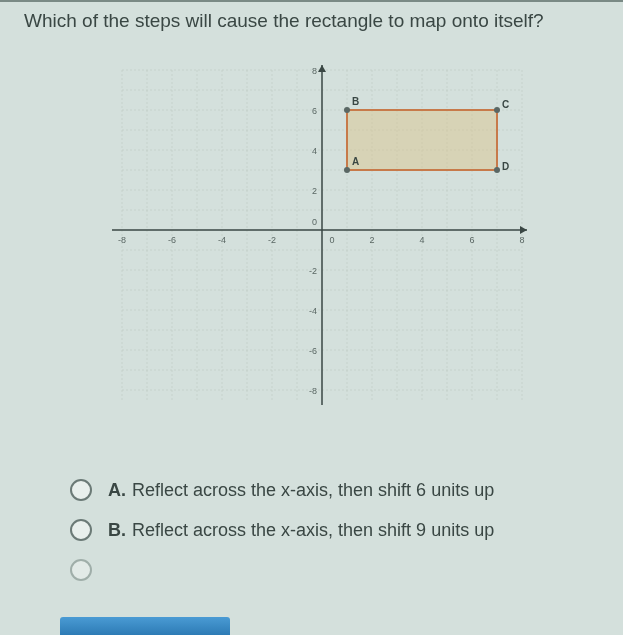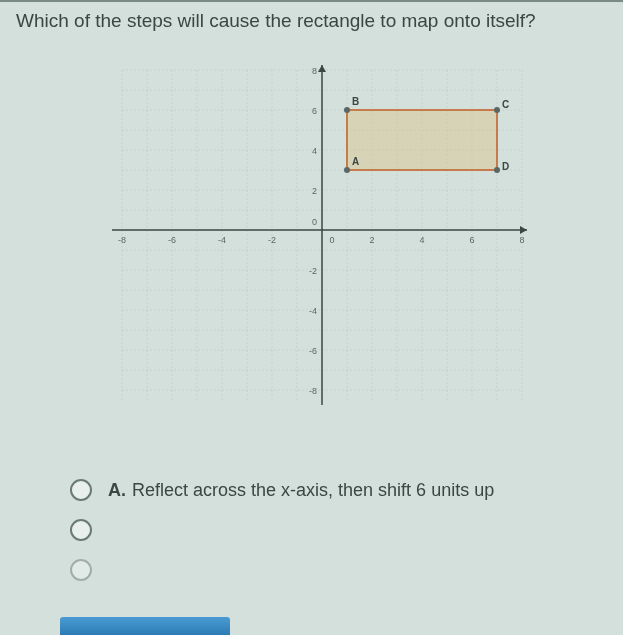--- a/index.html
+++ b/index.html
@@ -10,21 +10,21 @@
       font-family: Arial, sans-serif;
       overflow: hidden;
       position: relative;
     }
     .top-border {
       width: 100%;
       height: 2px;
       background: #7a8a85;
     }
     .question-text {
-      padding: 8px 16px;
+      padding: 8px 24px;
       font-size: 19px;
       color: #3a4744;
       font-weight: 400;
     }
     .graph-area {
       margin: 10px auto 0;
       width: 440px;
       height: 370px;
       position: relative;
     }
@@ -169,19 +169,22 @@
 
 <div class="options-area">
   <div class="option-row">
     <div class="radio"></div>
     <div class="option-label">
       <span class="option-letter">A.</span><span>Reflect across the x-axis, then shift 6 units up</span>
     </div>
   </div>
   <div class="option-row">
     <div class="radio"></div>
+    <div class="option-label">
+      <span class="option-letter">B.</span><span>Reflect across the x-axis, then shift 9 units up</span>
+    </div>
   </div>
   <div class="partial-option">
     <div class="radio" style="border-color:#8a9994"></div>
   </div>
 </div>
 
 <div class="blue-bar"></div>
 
 </body></html>

